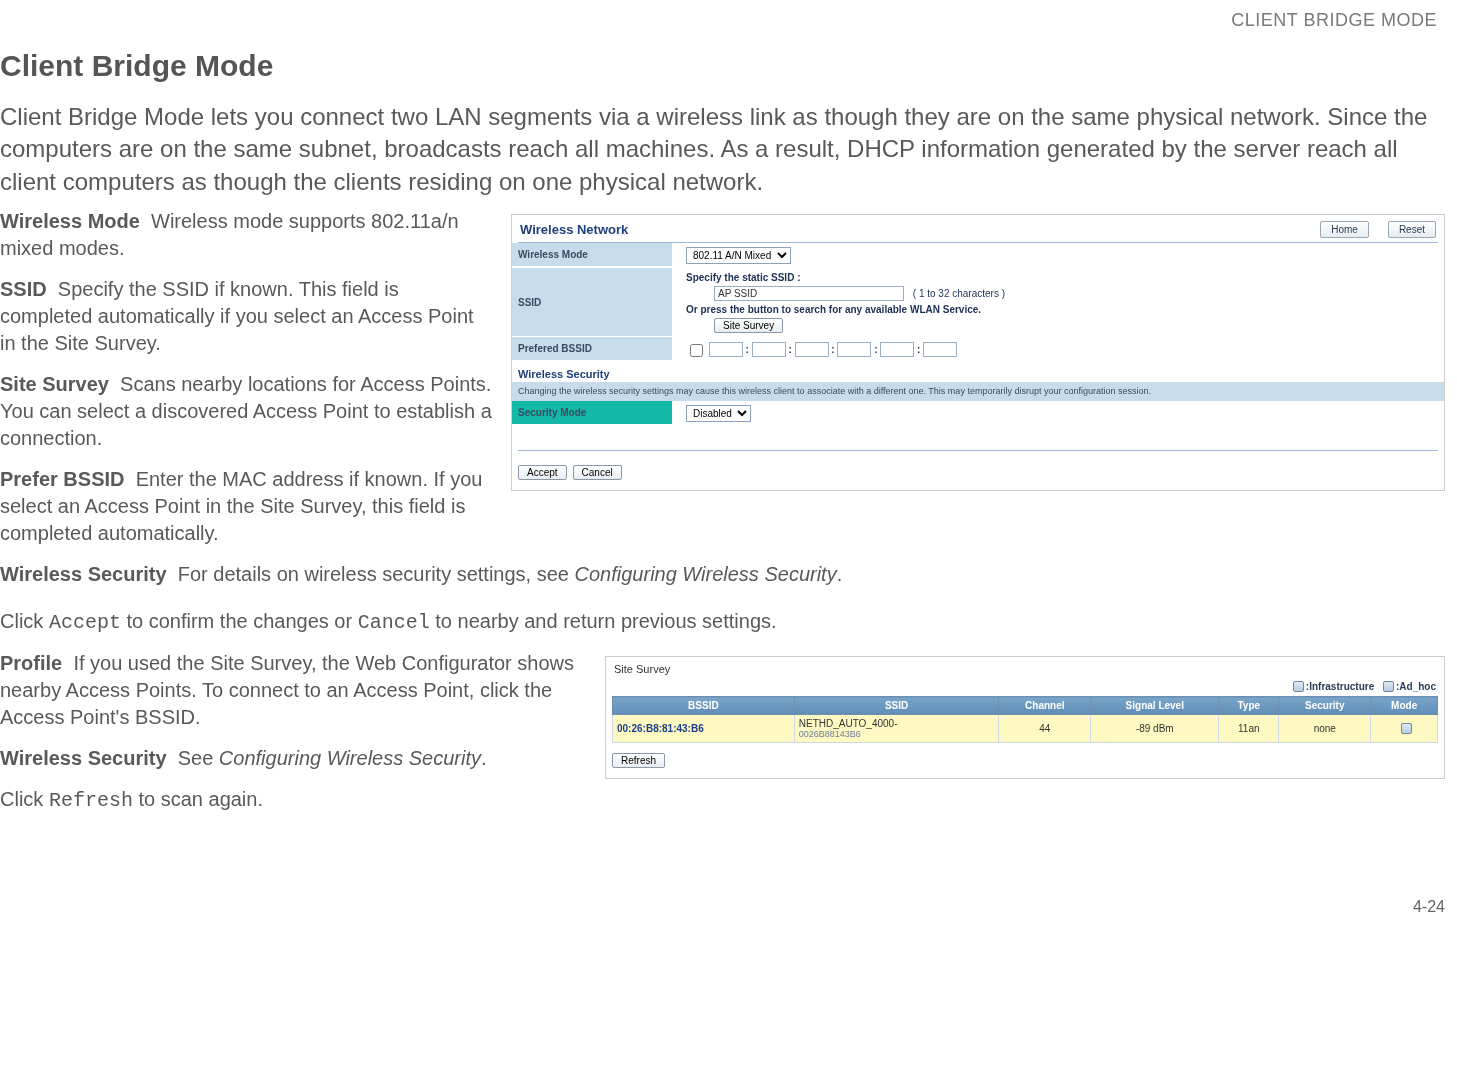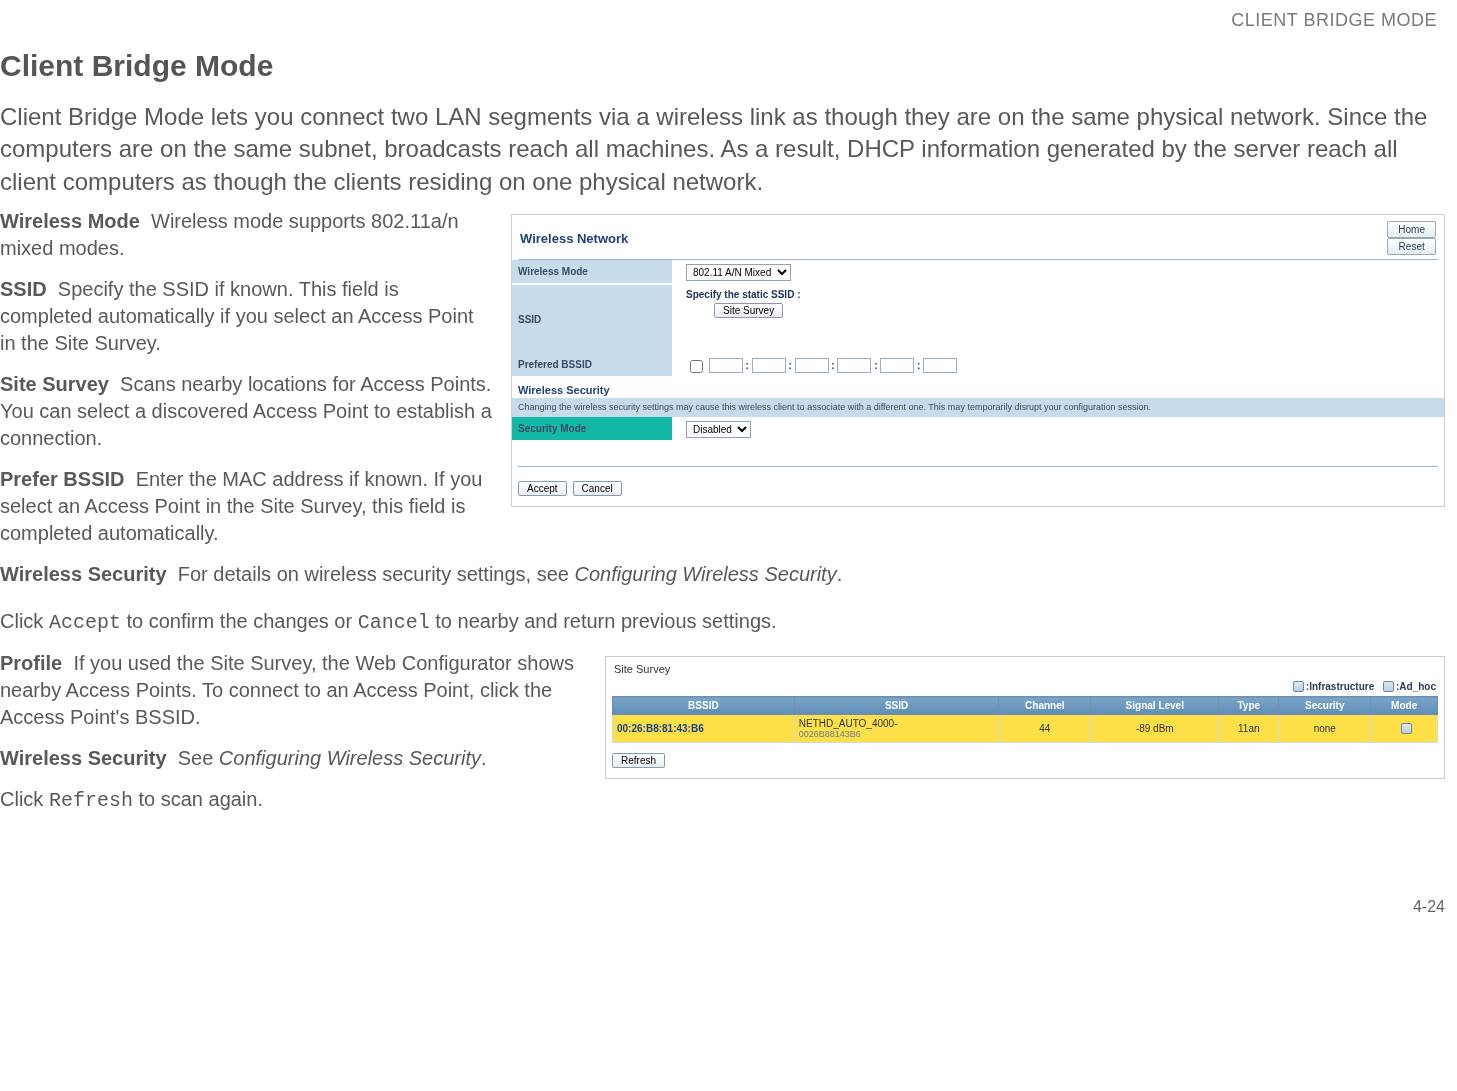--- a/index.html
+++ b/index.html
@@ -55,21 +55,21 @@
     display: flex;
     justify-content: space-between;
     align-items: center;
     padding: 6px 8px 2px 8px;
   }
   .fig1 .panel-title {
     color: #20417a;
     font-weight: bold;
     font-size: 13px;
   }
-  .fig1 .head-btns { display: flex; gap: 0; flex-direction: column; }
+  .fig1 .head-btns { display: flex; gap: 19px; }
   .hbtn {
     border: 1px solid #9aa7b5;
     background: linear-gradient(#fff,#e6ecf2);
     font-size: 10px;
     color: #2a3b55;
     padding: 2px 10px;
     border-radius: 2px;
     cursor: pointer;
   }
   .fig1 .rule { height: 1px; background: #9db6d8; margin: 2px 6px 0 6px; }
@@ -176,21 +176,21 @@
     padding: 3px 4px;
     border: 1px solid #6f8fb0;
     text-align: center;
   }
   table.survey td {
     font-size: 10px;
     padding: 3px 4px;
     border: 1px solid #cfd9e3;
     text-align: center;
     color: #333;
-    background: #fde047;
+    background: #fef9c3;
   }
   table.survey td.left { text-align: left; }
   .bssid-link { color: #1a3f8a; font-weight: bold; text-decoration: none; cursor: pointer; }
   .ssid-sub { color: #6d7e97; font-size: 9px; display:block; }
   .refreshrow { padding: 10px 6px 10px 6px; }
 
   .footer-page {
     text-align: right;
     font-size: 16px;
     color: #666;
@@ -224,20 +224,25 @@
         <select class="sel">
           <option>802.11 A/N Mixed</option>
         </select>
       </div>
     </div>
 
     <div class="formrow ssid">
       <div class="lbl">SSID</div>
       <div class="val">
         <div>Specify the static SSID  :</div>
+        <div style="margin:3px 0 3px 28px;">
+          <input class="tinyinput" style="width: 190px;" value="AP SSID">
+          <span style="font-weight:normal; margin-left:6px;">( 1 to 32 characters )</span>
+        </div>
+        <div>Or press the button to search for any available WLAN Service.</div>
         <div style="margin:3px 0 0 28px;">
           <button class="smallbtn">Site Survey</button>
         </div>
       </div>
     </div>
 
     <div class="formrow">
       <div class="lbl">Prefered BSSID</div>
       <div class="val">
         <input type="checkbox" style="vertical-align: middle;">

